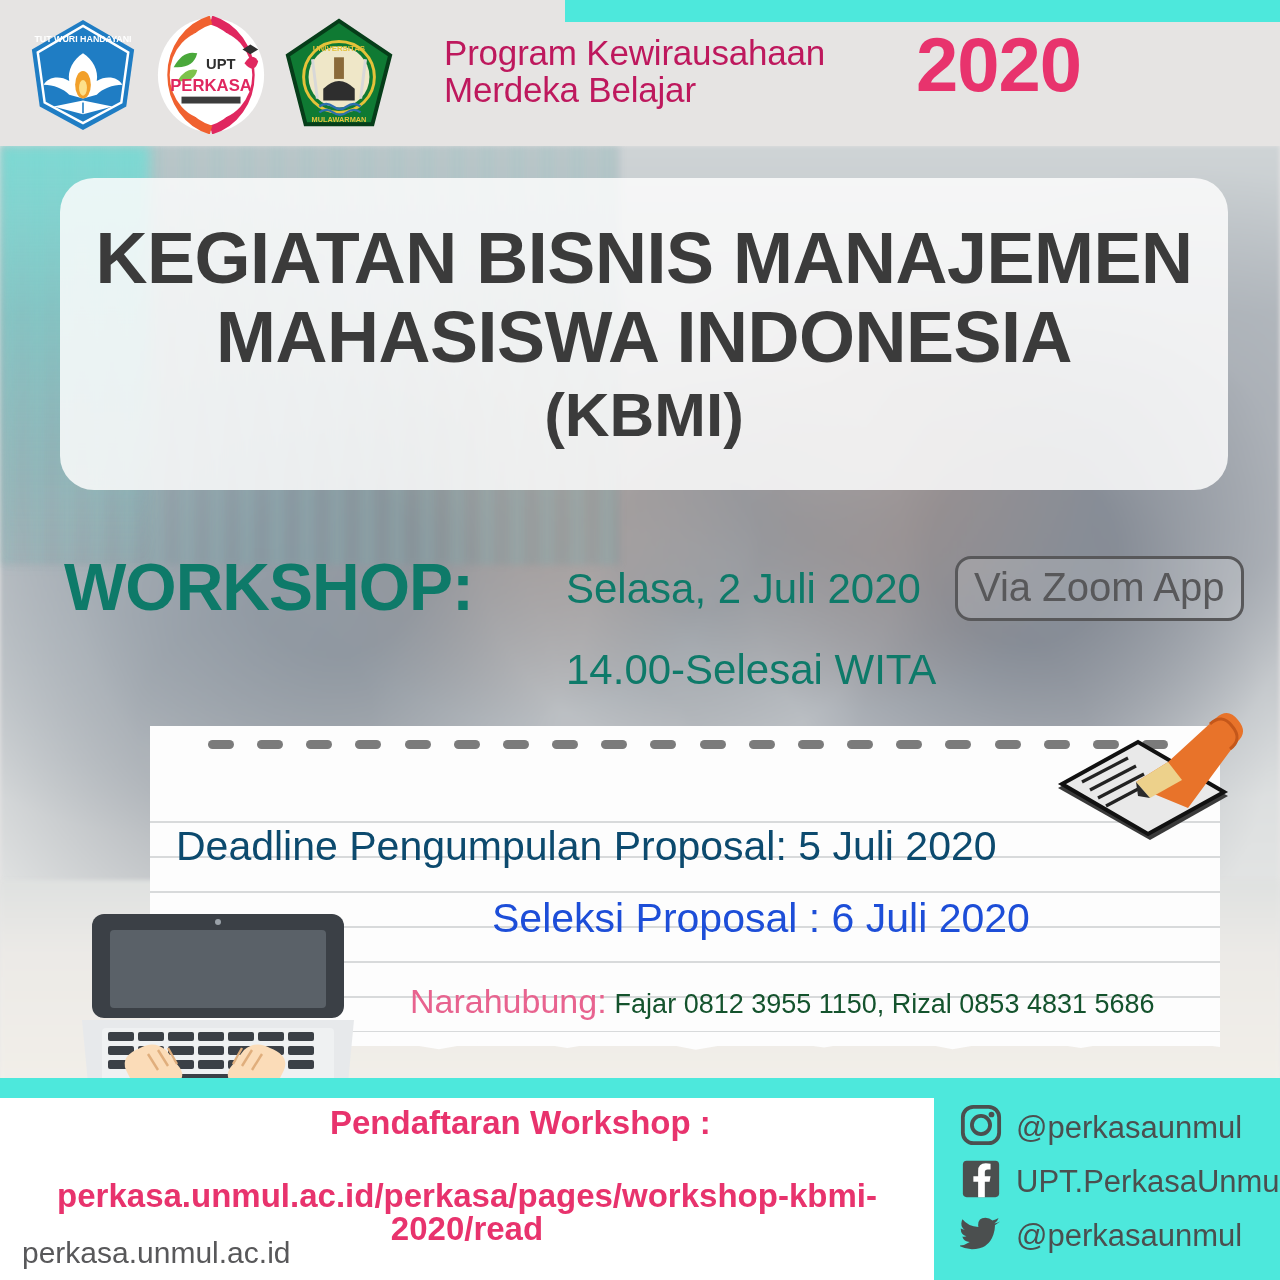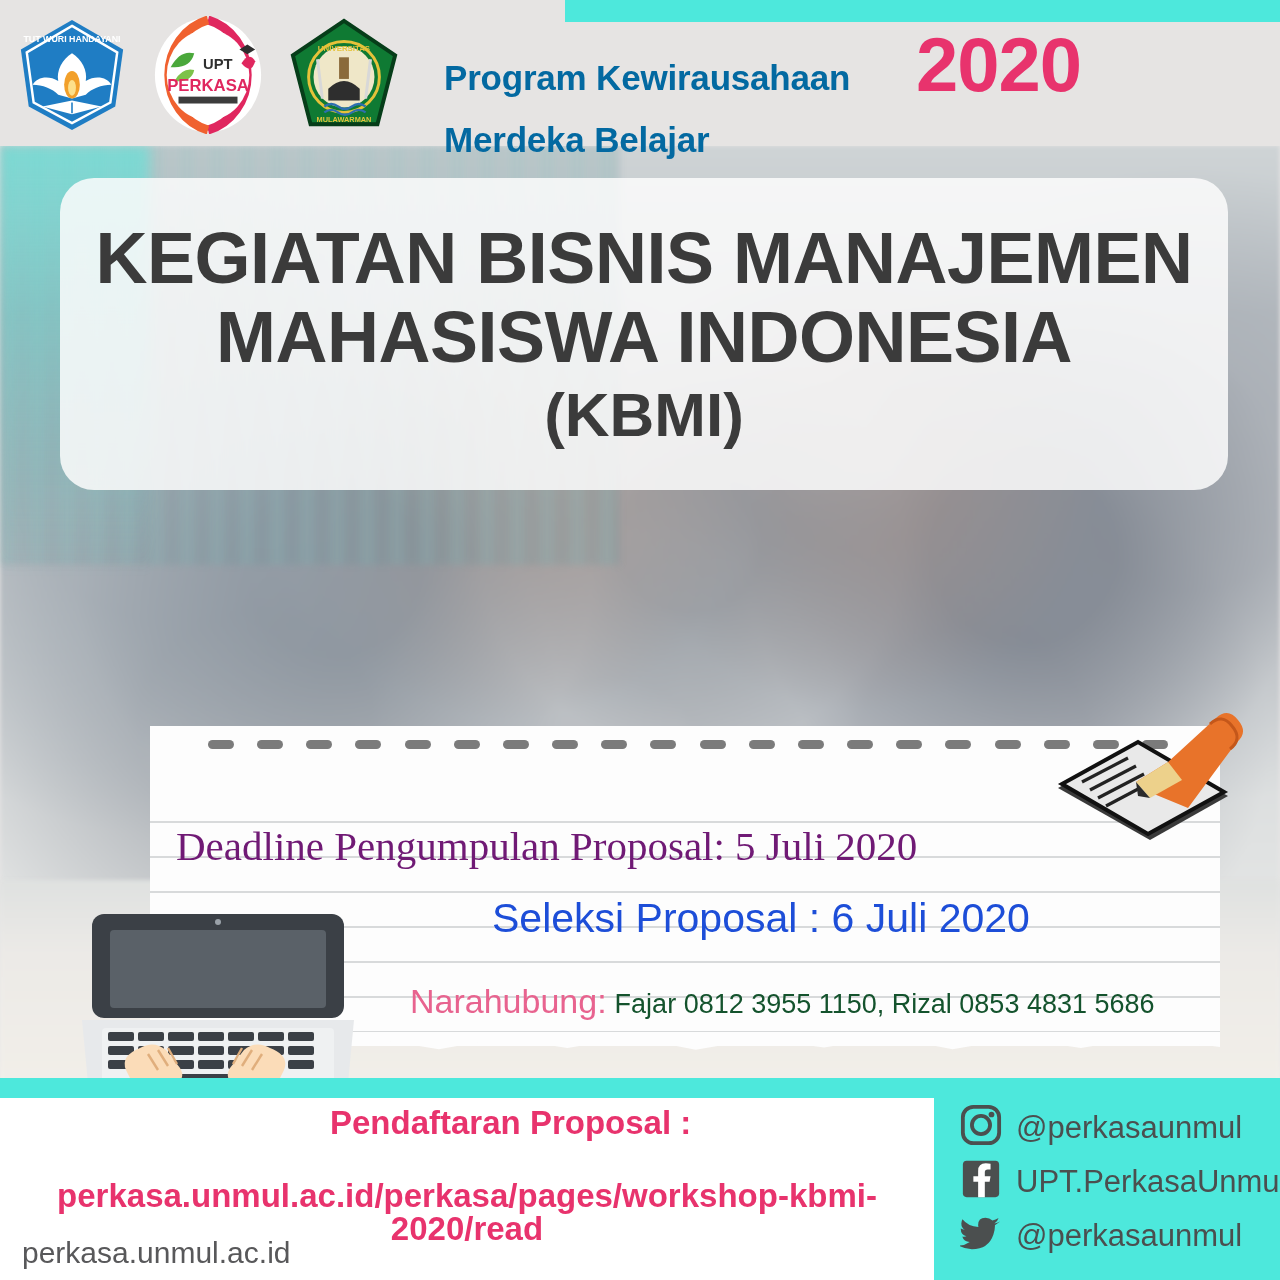--- a/index.html
+++ b/index.html
@@ -52,32 +52,32 @@
   
   .header {
     position: absolute; left: 0; top: 0; width: 1280px; height: 146px;
     background: #e6e4e3;
   }
   .header-teal-bar {
     position: absolute; left: 565px; top: 0; width: 715px; height: 22px;
     background: #4de8dc;
   }
   .logos {
-    position: absolute; left: 13px; top: 16px;
-    display: flex; align-items: center; gap: 18px;
+    position: absolute; left: 24px; top: 16px;
+    display: flex; align-items: center; gap: 10px;
   }
   .logo { position: relative; width: 118px; height: 118px; }
 
   .header-text {
     position: absolute; left: 444px; top: 34px;
     line-height: 1.06;
   }
   .header-text .line {
-    color: #0369a1; font-weight: 700; font-size: 35px;
-    letter-spacing: -.2px; white-space: nowrap; margin-top: 25px;
+    color: #be185d; font-weight: 400; font-size: 35px;
+    letter-spacing: -.2px; white-space: nowrap;
   }
   .header-year {
     position: absolute; left: 916px; top: 27px;
     color: #e8336d; font-weight: 700; font-size: 76px;
     letter-spacing: -1px; line-height: 1;
   }
 
   
   .title-card {
     position: absolute; left: 60px; top: 178px; width: 1168px; height: 312px;
@@ -142,21 +142,21 @@
   }
   .notepad .torn-bottom {
     position: absolute; left: 0; bottom: -12px; width: 1070px; height: 26px;
     background: #fdfdfd;
     clip-path: polygon(0 0,4% 58%,9% 18%,15% 70%,21% 26%,27% 66%,33% 22%,
       39% 62%,45% 20%,51% 68%,57% 26%,63% 60%,69% 18%,75% 66%,81% 24%,
       87% 62%,93% 20%,100% 58%,100% 0);
   }
   .deadline-1 {
     position: absolute; left: 176px; top: 826px;
-    color: #701a75; font-size: 41px; line-height: 1; white-space: nowrap; font-family: Liberation Serif, serif;
+    color: #0c4a6e; font-size: 41px; line-height: 1; white-space: nowrap;
   }
   .deadline-2 {
     position: absolute; left: 492px; top: 898px;
     color: #1d4ed8; font-size: 41px; line-height: 1; white-space: nowrap;
   }
   .contact-line {
     position: absolute; left: 410px; top: 984px;
     display: flex; align-items: baseline; gap: 8px; white-space: nowrap;
   }
   .contact-label { color: #e8638f; font-size: 34px; line-height: 1; }
@@ -272,20 +272,26 @@
     </div>
     <div class="header-year">2020</div>
   </div>
 
   <div class="title-card">
     <div class="title-line">KEGIATAN BISNIS MANAJEMEN</div>
     <div class="title-line">MAHASISWA INDONESIA</div>
     <div class="title-abbr">(KBMI)</div>
   </div>
 
+  <div class="workshop-wrap">
+    <div class="workshop-label">WORKSHOP:</div>
+    <div class="workshop-date">Selasa, 2 Juli 2020</div>
+    <div class="workshop-time">14.00-Selesai WITA</div>
+    <div class="zoom-badge">Via Zoom App</div>
+  </div>
 
   <div class="notepad">
     <div class="perfs">
       <i></i>
         <i></i>
         <i></i>
         <i></i>
         <i></i>
         <i></i>
         <i></i>
@@ -388,21 +394,21 @@
       </g>
       <circle cx="84" cy="186" r="5" fill="#24497f"></circle>
       <circle cx="170" cy="186" r="5" fill="#24497f"></circle>
     </svg>
   </div>
 
   <div class="bottom-teal-strip"></div>
   <div class="bottom-white"></div>
 
   <div class="reg-block">
-    <div class="reg-title">Pendaftaran Proposal :</div>
+    <div class="reg-title">Pendaftaran Workshop :</div>
     <div class="reg-url">perkasa.unmul.ac.id/perkasa/pages/workshop-kbmi-2020/read</div>
   </div>
 
   <div class="social-panel">
     <div class="social-row">
       <span>
         <svg viewBox="0 0 44 44" width="42" height="42">
           <rect x="3" y="3" width="38" height="38" rx="11" fill="none" stroke="#4b4f4f" stroke-width="4"></rect>
           <circle cx="22" cy="22" r="9.5" fill="none" stroke="#4b4f4f" stroke-width="4"></circle>
           <circle cx="33" cy="11" r="3" fill="#4b4f4f"></circle>

